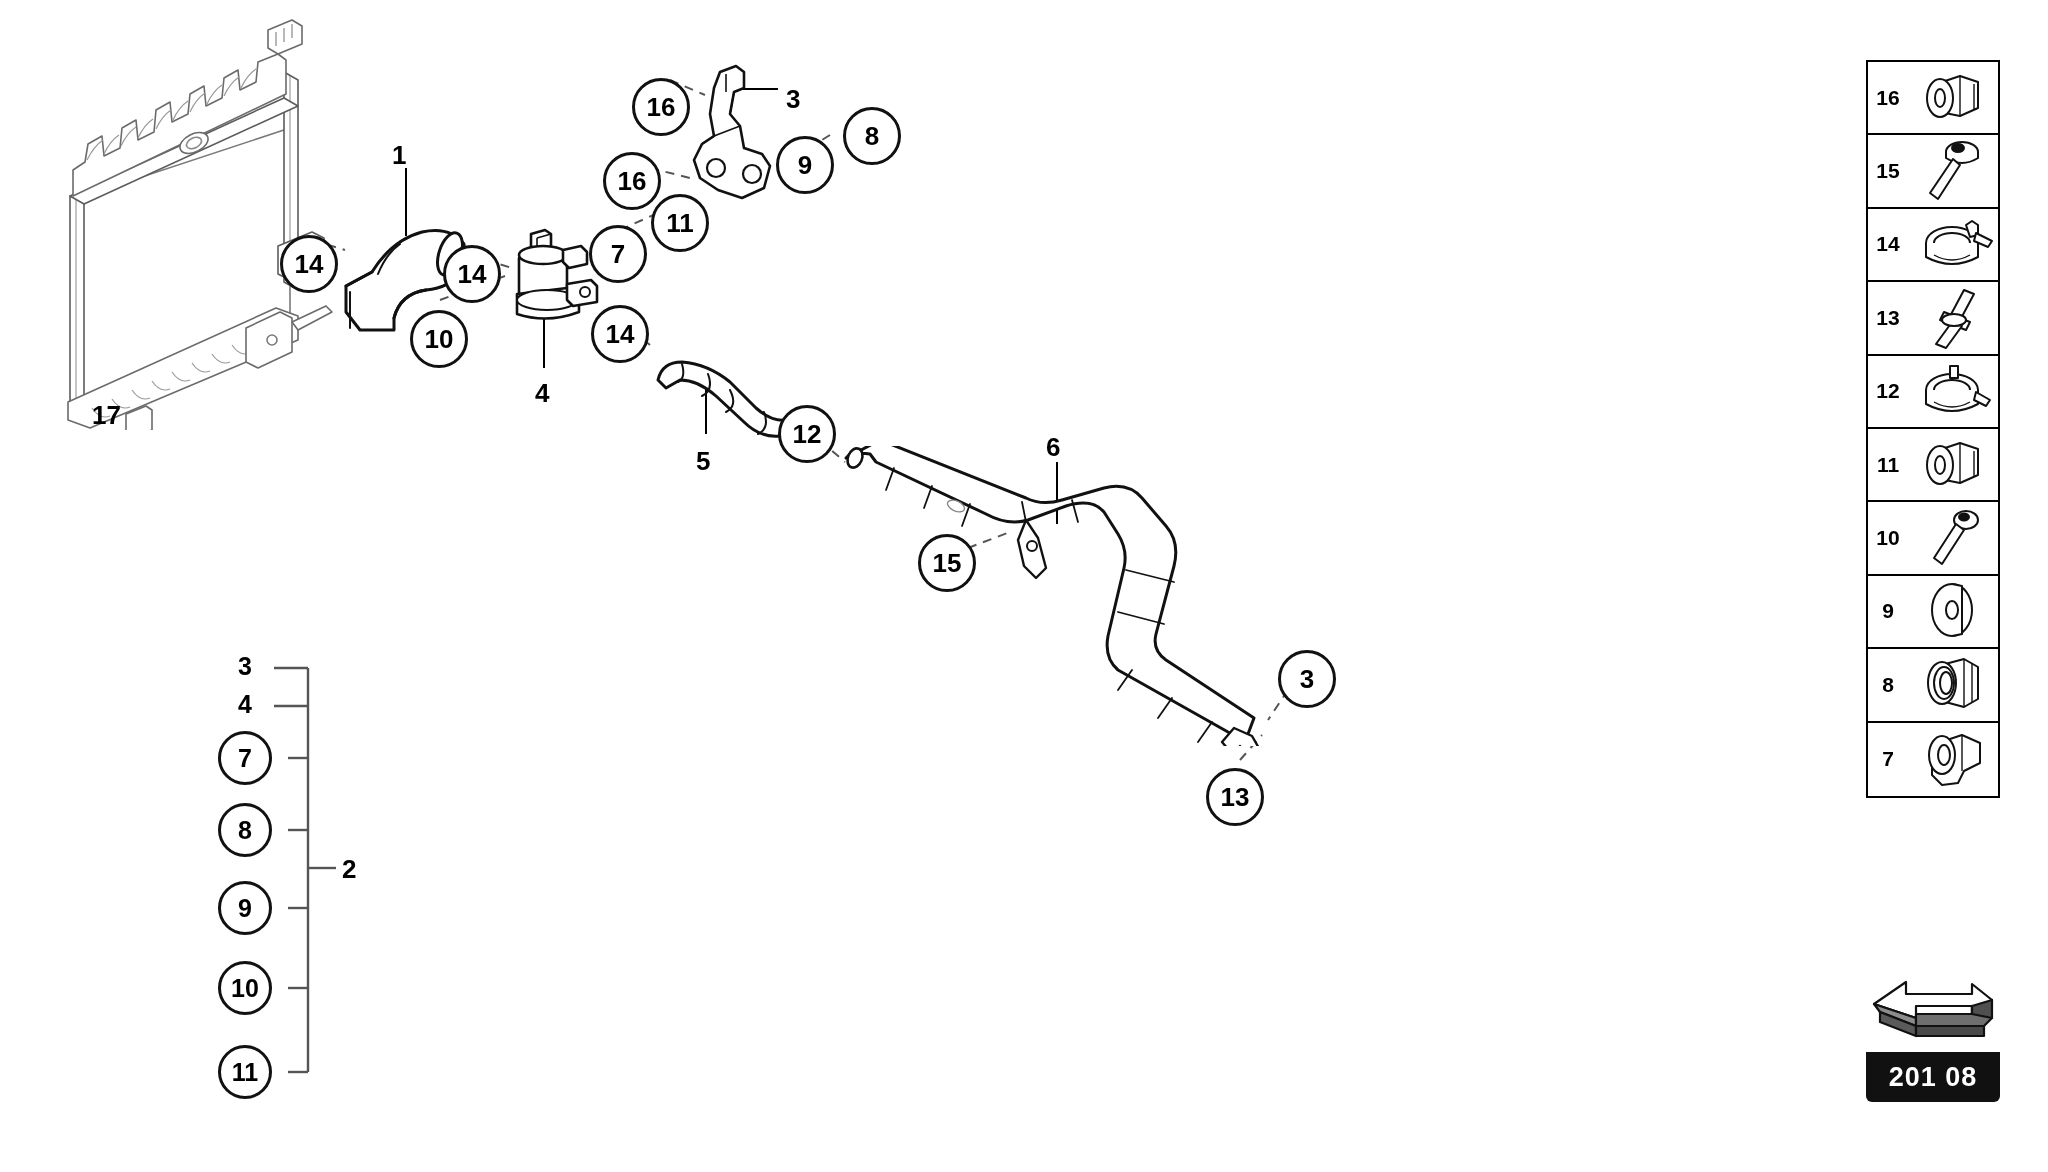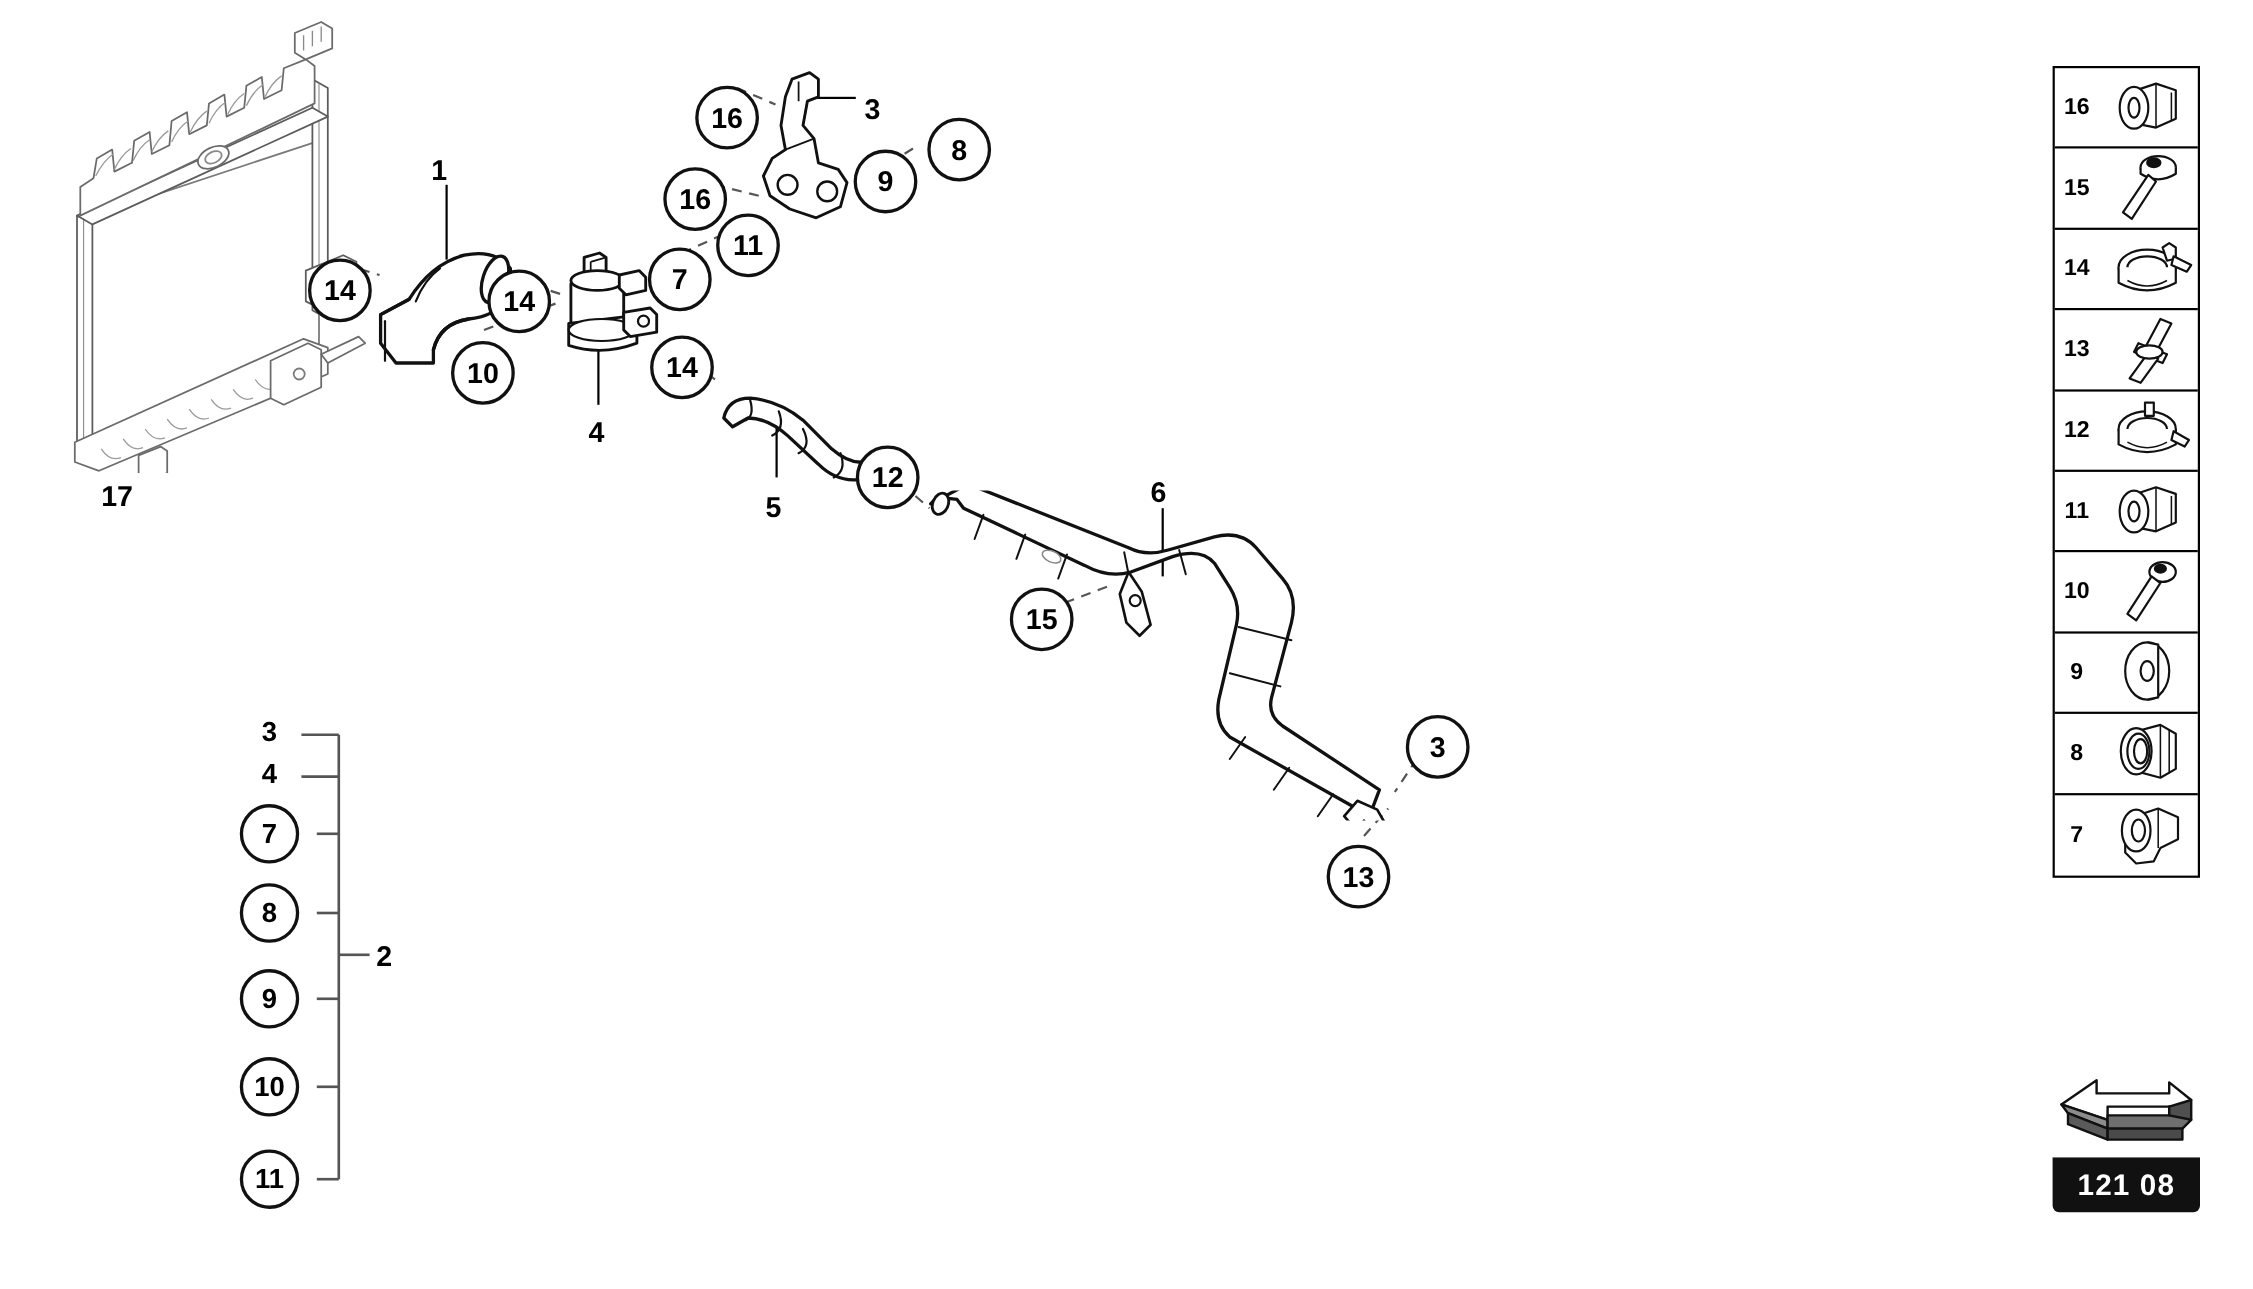--- a/index.html
+++ b/index.html
@@ -365,21 +365,21 @@
     </div>
   <div class="callout sz-lg" style="left:1206px;top:768px;">
       <span>13</span>
     </div>
 
   <div class="numlabel" style="left:392px;top:140px;"><span>1</span></div>
   <div class="numlabel" style="left:786px;top:84px;"><span>3</span></div>
   <div class="numlabel" style="left:535px;top:378px;"><span>4</span></div>
   <div class="numlabel" style="left:696px;top:446px;"><span>5</span></div>
   <div class="numlabel" style="left:1046px;top:432px;"><span>6</span></div>
-  <div class="numlabel" style="left:92px;top:436px;"><span>17</span></div>
+  <div class="numlabel" style="left:92px;top:400px;"><span>17</span></div>
 
   <div id="group-bracket">
     <svg width="250" height="460" viewBox="0 0 250 460">
       <g stroke="#555" stroke-width="2.4" fill="none">
 
         <path d="M108 28 L108 432"></path>
 
         <path d="M74 28 L108 28"></path>
         <path d="M74 66 L108 66"></path>
         <path d="M88 118 L108 118"></path>
@@ -567,16 +567,16 @@
         <g stroke="#111" stroke-width="2.2" stroke-linejoin="round">
           <path d="M8 28 L40 6 L40 18 L106 18 L106 8 L126 24 L106 40 L106 30 L50 30 L50 42 Z" fill="#ffffff"></path>
           <path d="M8 28 L14 36 L50 50 L50 42 Z" fill="#8c8c8c"></path>
           <path d="M50 42 L50 50 L118 50 L126 42 L106 30 L106 38 L50 38 Z" fill="#6f6f6f"></path>
           <path d="M106 38 L106 30 L126 24 L126 42 Z" fill="#4f4f4f"></path>
           <path d="M14 36 L14 46 L50 60 L50 50 Z" fill="#5a5a5a"></path>
           <path d="M50 50 L50 60 L118 60 L118 50 Z" fill="#4a4a4a"></path>
         </g>
       </svg>
     </div>
-    <div id="badge-label">121 08</div>
+    <div id="badge-label">201 08</div>
   </div>
 
 </div>
 
 </body></html>

